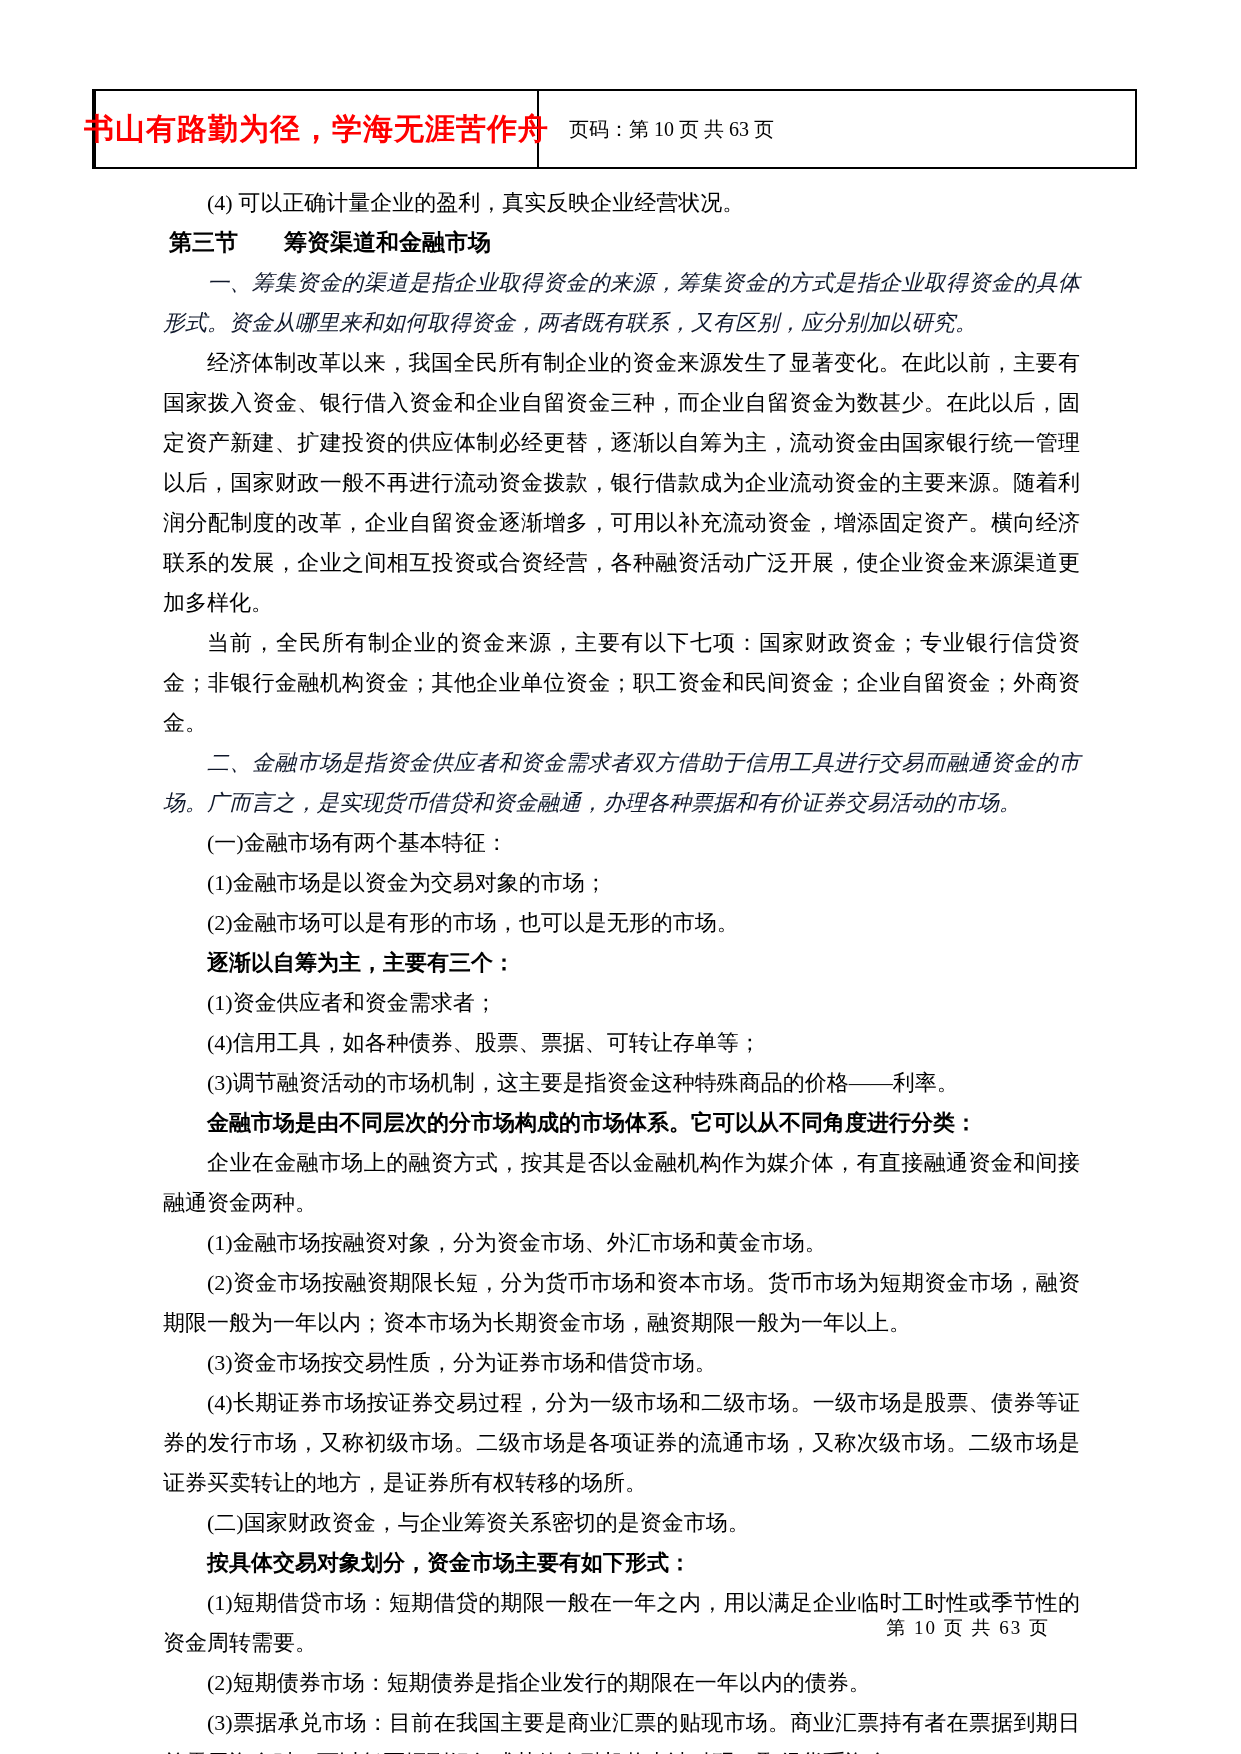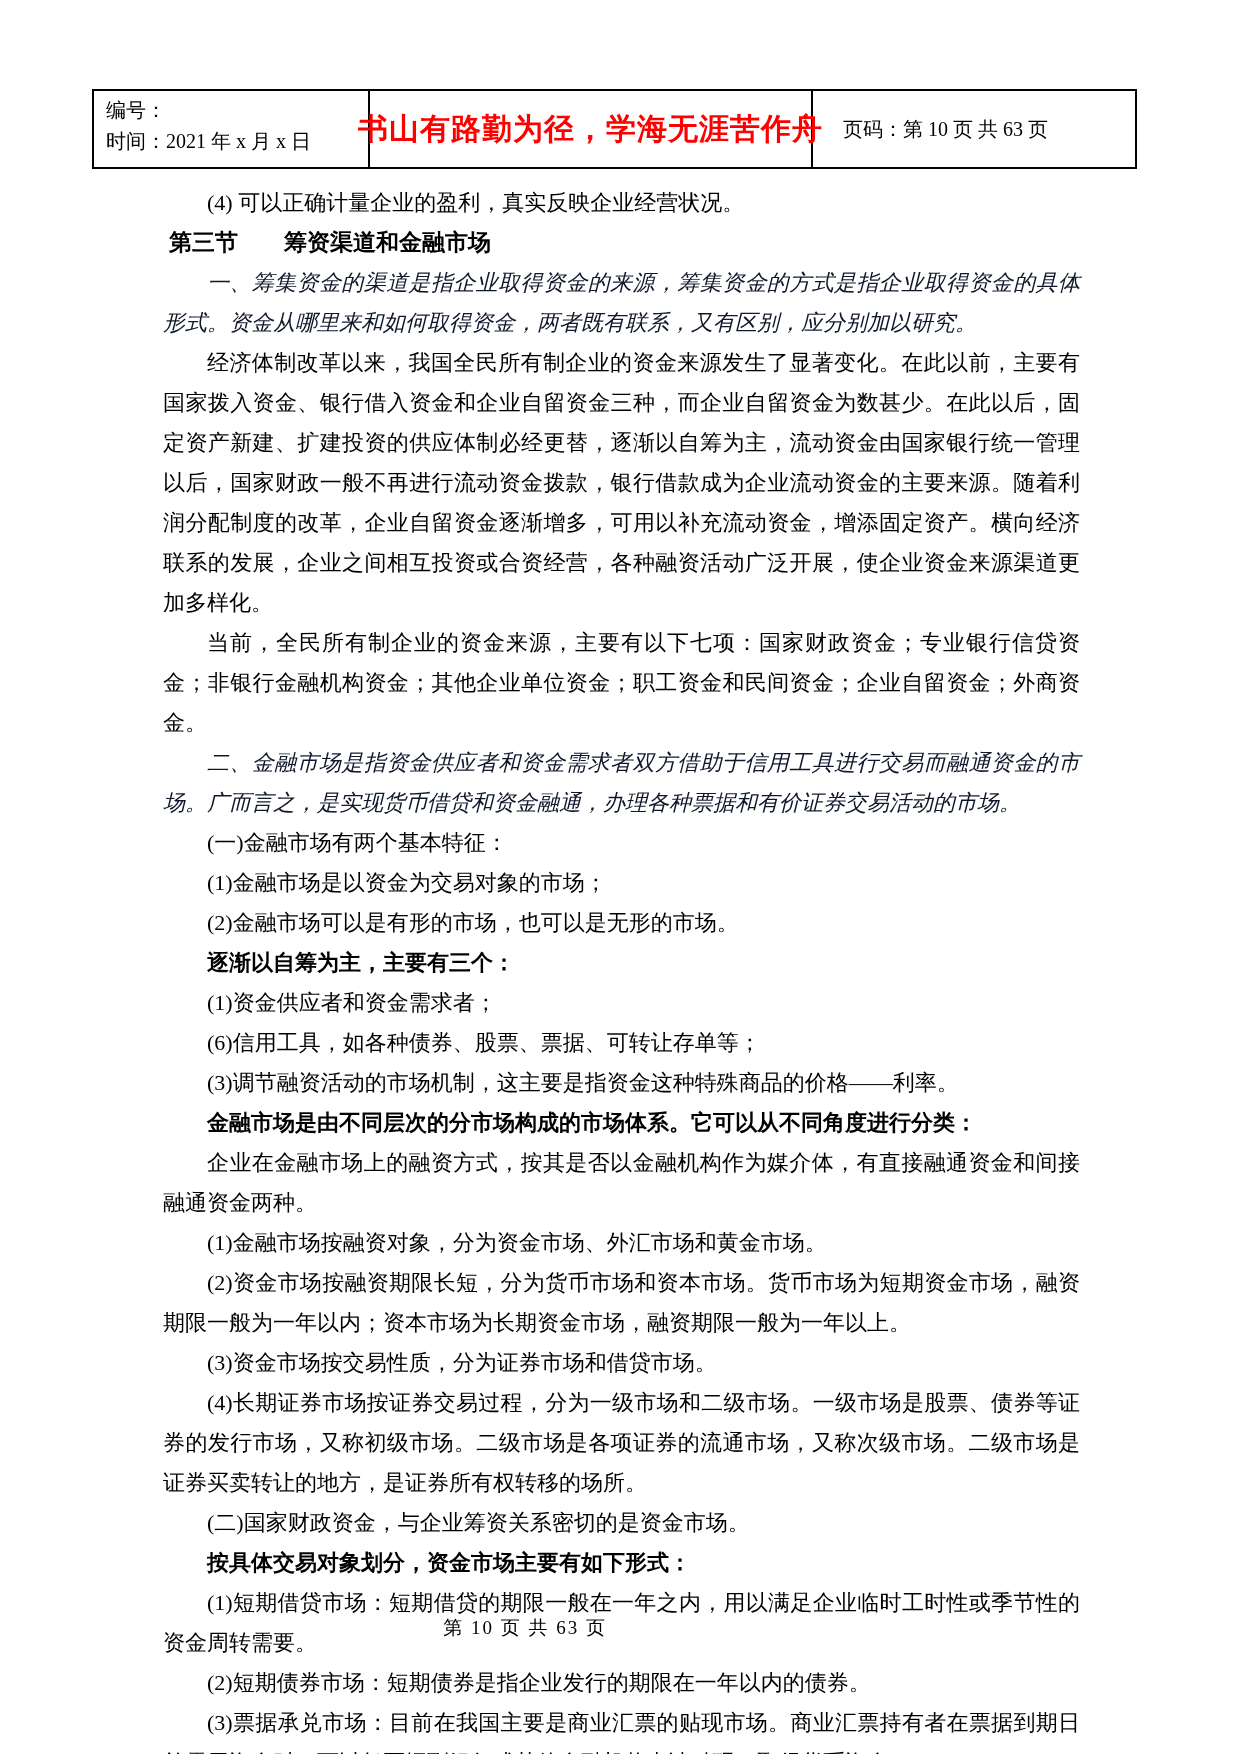--- a/index.html
+++ b/index.html
@@ -77,57 +77,53 @@
     font-size: 23px;
     text-indent: 6px;
   }
 
   
   .footer {
     position: absolute;
     top: 1615px;
     left: 0;
     width: 1050px;
-    text-align: center;
+    text-align: right;
     font-size: 19px;
     letter-spacing: 2px;
     color: #000000;
   }
 </style>
 </head>
 <body>
 
 <div class="page">
 
   <div class="header-table">
-    <div class="header-cell-left">
-      <div>编号：</div>
-      <div>时间：2021 年 x 月 x 日</div>
-    </div>
     <div class="header-cell-mid">
       <div class="slogan">书山有路勤为径，学海无涯苦作舟</div>
     </div>
     <div class="header-cell-right">
       <div>页码：第 10 页 共 63 页</div>
     </div>
   </div>
 
   <div class="doc-body">
     <p class="indent">(4) 可以正确计量企业的盈利，真实反映企业经营状况。</p>
     <p class="h1">第三节　　筹资渠道和金融市场</p>
     <p class="indent green">一、筹集资金的渠道是指企业取得资金的来源，筹集资金的方式是指企业取得资金的具体形式。资金从哪里来和如何取得资金，两者既有联系，又有区别，应分别加以研究。</p>
     <p class="indent">经济体制改革以来，我国全民所有制企业的资金来源发生了显著变化。在此以前，主要有国家拨入资金、银行借入资金和企业自留资金三种，而企业自留资金为数甚少。在此以后，固定资产新建、扩建投资的供应体制必经更替，逐渐以自筹为主，流动资金由国家银行统一管理以后，国家财政一般不再进行流动资金拨款，银行借款成为企业流动资金的主要来源。随着利润分配制度的改革，企业自留资金逐渐增多，可用以补充流动资金，增添固定资产。横向经济联系的发展，企业之间相互投资或合资经营，各种融资活动广泛开展，使企业资金来源渠道更加多样化。</p>
     <p class="indent">当前，全民所有制企业的资金来源，主要有以下七项：国家财政资金；专业银行信贷资金；非银行金融机构资金；其他企业单位资金；职工资金和民间资金；企业自留资金；外商资金。</p>
     <p class="indent green">二、金融市场是指资金供应者和资金需求者双方借助于信用工具进行交易而融通资金的市场。广而言之，是实现货币借贷和资金融通，办理各种票据和有价证券交易活动的市场。</p>
     <p class="indent">(一)金融市场有两个基本特征：</p>
     <p class="indent">(1)金融市场是以资金为交易对象的市场；</p>
     <p class="indent">(2)金融市场可以是有形的市场，也可以是无形的市场。</p>
     <p class="indent bold">逐渐以自筹为主，主要有三个：</p>
     <p class="indent">(1)资金供应者和资金需求者；</p>
-    <p class="indent">(6)信用工具，如各种债券、股票、票据、可转让存单等；</p>
+    <p class="indent">(4)信用工具，如各种债券、股票、票据、可转让存单等；</p>
     <p class="indent">(3)调节融资活动的市场机制，这主要是指资金这种特殊商品的价格——利率。</p>
     <p class="indent bold">金融市场是由不同层次的分市场构成的市场体系。它可以从不同角度进行分类：</p>
     <p class="indent">企业在金融市场上的融资方式，按其是否以金融机构作为媒介体，有直接融通资金和间接融通资金两种。</p>
     <p class="indent">(1)金融市场按融资对象，分为资金市场、外汇市场和黄金市场。</p>
     <p class="indent">(2)资金市场按融资期限长短，分为货币市场和资本市场。货币市场为短期资金市场，融资期限一般为一年以内；资本市场为长期资金市场，融资期限一般为一年以上。</p>
     <p class="indent">(3)资金市场按交易性质，分为证券市场和借贷市场。</p>
     <p class="indent">(4)长期证券市场按证券交易过程，分为一级市场和二级市场。一级市场是股票、债券等证券的发行市场，又称初级市场。二级市场是各项证券的流通市场，又称次级市场。二级市场是证券买卖转让的地方，是证券所有权转移的场所。</p>
     <p class="indent">(二)国家财政资金，与企业筹资关系密切的是资金市场。</p>
     <p class="indent bold">按具体交易对象划分，资金市场主要有如下形式：</p>
     <p class="indent">(1)短期借贷市场：短期借贷的期限一般在一年之内，用以满足企业临时工时性或季节性的资金周转需要。</p>

